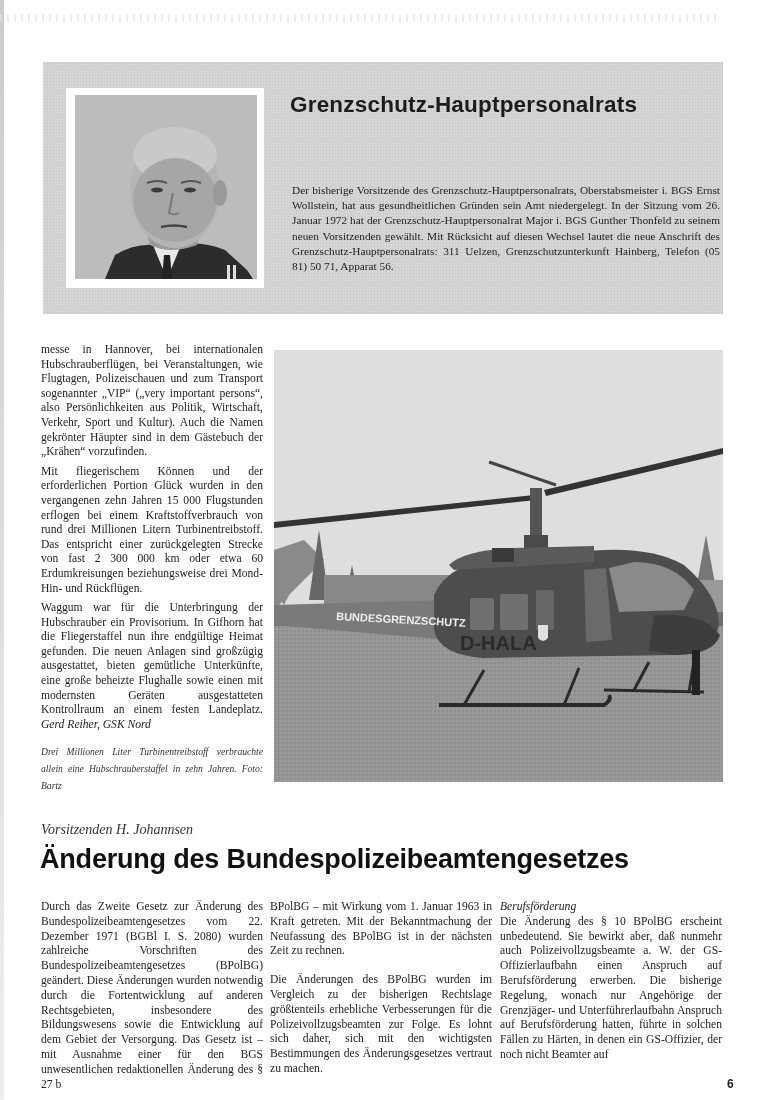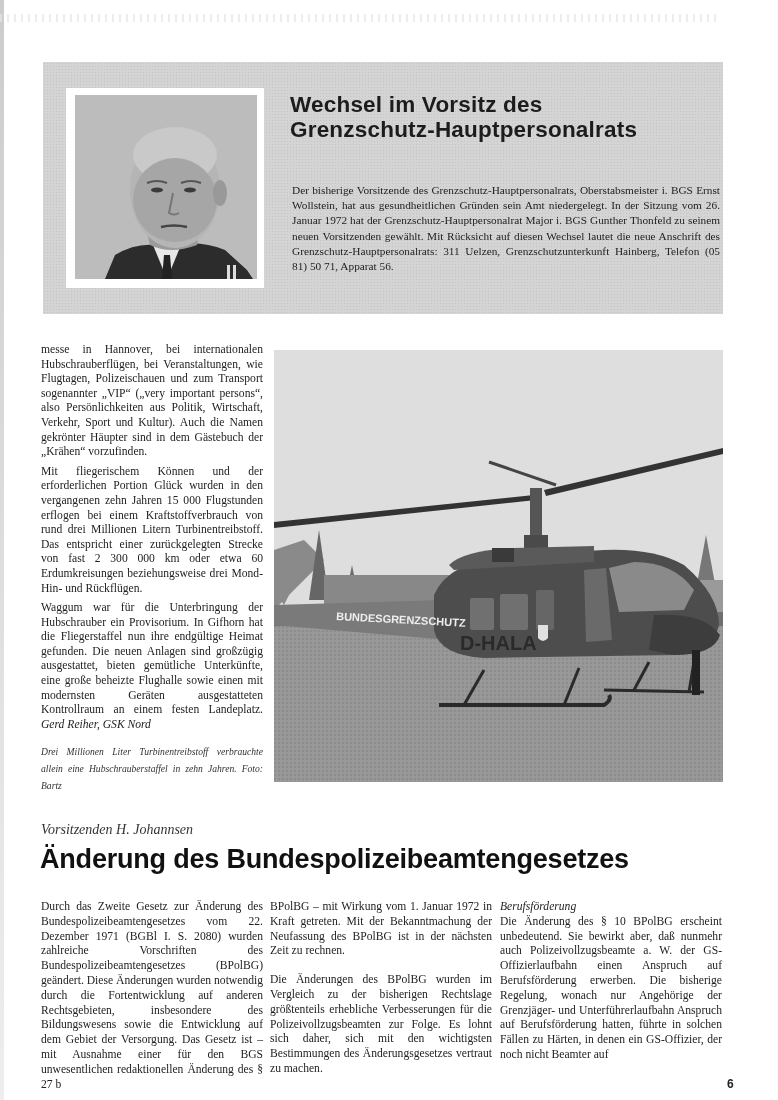--- a/index.html
+++ b/index.html
@@ -87,21 +87,20 @@
 
     <path d="M98 98 L94 118 Q99 121 104 118" stroke="#777" stroke-width="2" fill="none"></path>
 
     <path d="M86 132 Q99 129 112 132" stroke="#444" stroke-width="2.5" fill="none"></path>
 
     <rect x="152" y="170" width="3" height="14" fill="#ddd"></rect>
     <rect x="158" y="170" width="3" height="14" fill="#ddd"></rect>
   </svg>
 </div>
 <div class="box-title">
-  <div>Wechsel im Vorsitz des</div>
   <div>Grenzschutz-Hauptpersonalrats</div>
 </div>
 <div class="box-text">Der bisherige Vorsitzende des Grenzschutz-Hauptpersonalrats, Oberstabsmeister i. BGS Ernst Wollstein, hat aus gesundheitlichen Gründen sein Amt niedergelegt. In der Sitzung vom 26. Januar 1972 hat der Grenzschutz-Hauptpersonalrat Major i. BGS Gunther Thonfeld zu seinem neuen Vorsitzenden gewählt. Mit Rücksicht auf diesen Wechsel lautet die neue Anschrift des Grenzschutz-Hauptpersonalrats: 311 Uelzen, Grenzschutzunterkunft Hainberg, Telefon (05 81) 50 71, Apparat 56.</div>
 
 <div class="col-left">
   <p>messe in Hannover, bei internationalen Hubschrauberflügen, bei Veranstaltungen, wie Flugtagen, Polizeischauen und zum Transport sogenannter „VIP“ („very important persons“, also Persönlichkeiten aus Politik, Wirtschaft, Verkehr, Sport und Kultur). Auch die Namen gekrönter Häupter sind in dem Gästebuch der „Krähen“ vorzufinden.</p>
   <p>Mit fliegerischem Können und der erforderlichen Portion Glück wurden in den vergangenen zehn Jahren 15 000 Flugstunden erflogen bei einem Kraftstoffverbrauch von rund drei Millionen Litern Turbinentreibstoff. Das entspricht einer zurückgelegten Strecke von fast 2 300 000 km oder etwa 60 Erdumkreisungen beziehungsweise drei Mond-Hin- und Rückflügen.</p>
   <p><span>Waggum war für die Unterbringung der Hubschrauber ein Provisorium. In Gifhorn hat die Fliegerstaffel nun ihre endgültige Heimat gefunden. Die neuen Anlagen sind großzügig ausgestattet, bieten gemütliche Unterkünfte, eine große beheizte Flughalle sowie einen mit modernsten Geräten ausgestatteten Kontrollraum an einem festen Landeplatz.</span> <span class="sig">Gerd Reiher, GSK Nord</span></p>
 </div>
 <div class="caption">Drei Millionen Liter Turbinentreibstoff verbrauchte allein eine Hubschrauberstaffel in zehn Jahren. Foto: Bartz</div>
@@ -165,21 +164,21 @@
   </svg>
 </div>
 
 <div class="author">Vorsitzenden H. Johannsen</div>
 <div class="article-title">Änderung des Bundespolizeibeamtengesetzes</div>
 
 <div class="col col1">
   <p>Durch das Zweite Gesetz zur Änderung des Bundespolizeibeamtengesetzes vom 22. Dezember 1971 (BGBl I. S. 2080) wurden zahlreiche Vorschriften des Bundespolizeibeamtengesetzes (BPolBG) geändert. Diese Änderungen wurden notwendig durch die Fortentwicklung auf anderen Rechtsgebieten, insbesondere des Bildungswesens sowie die Entwicklung auf dem Gebiet der Versorgung. Das Gesetz ist – mit Ausnahme einer für den BGS unwesentlichen redaktionellen Änderung des § 27 b</p>
 </div>
 <div class="col col2">
-  <p>BPolBG – mit Wirkung vom 1. Januar 1972 in Kraft getreten. Mit der Bekanntmachung der Neufassung des BPolBG ist in der nächsten Zeit zu rechnen.</p>
+  <p>BPolBG – mit Wirkung vom 1. Januar 1963 in Kraft getreten. Mit der Bekanntmachung der Neufassung des BPolBG ist in der nächsten Zeit zu rechnen.</p>
   <p>Die Änderungen des BPolBG wurden im Vergleich zu der bisherigen Rechtslage größtenteils erhebliche Verbesserungen für die Polizeivollzugsbeamten zur Folge. Es lohnt sich daher, sich mit den wichtigsten Bestimmungen des Änderungsgesetzes vertraut zu machen.</p>
 </div>
 <div class="col col3">
   <div class="subhead">Berufsförderung</div>
   <p>Die Änderung des § 10 BPolBG erscheint unbedeutend. Sie bewirkt aber, daß nunmehr auch Polizeivollzugsbeamte a. W. der GS-Offizierlaufbahn einen Anspruch auf Berufsförderung erwerben. Die bisherige Regelung, wonach nur Angehörige der Grenzjäger- und Unterführerlaufbahn Anspruch auf Berufsförderung hatten, führte in solchen Fällen zu Härten, in denen ein GS-Offizier, der noch nicht Beamter auf</p>
 </div>
 
 <div class="page-number">6</div>
 
 </body></html>

